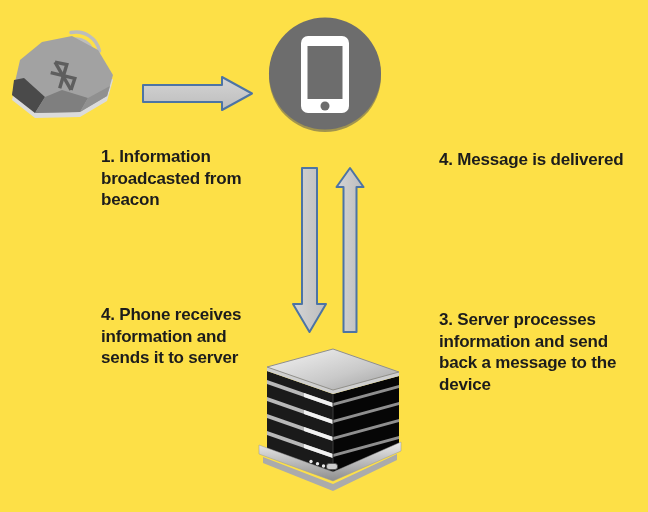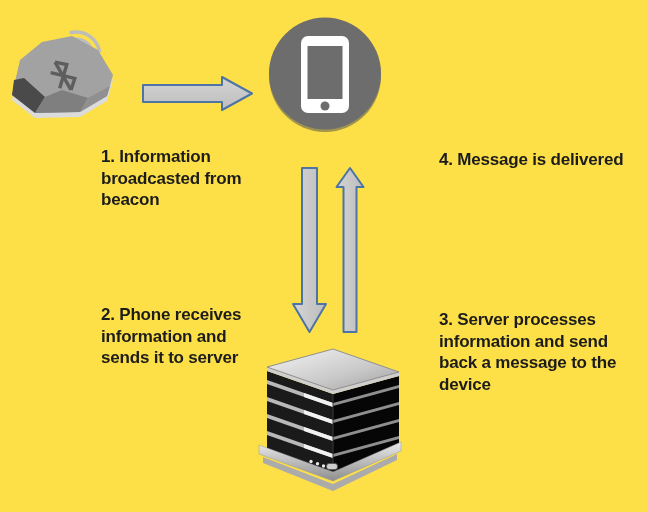--- a/index.html
+++ b/index.html
@@ -122,21 +122,21 @@
     <polygon points="7,103 81,130 149,100 149,109 81,139 7,112" fill="url(#plinthGrad)" stroke="#9a9a9a" stroke-width="0.5"></polygon>
 
     <polygon points="15,25 81,48 147,30 147,34 81,52 15,29" fill="#cfcfcf"></polygon>
     <polygon points="15,25 81,7 147,30 81,48" fill="url(#topGrad)" stroke="#8f8f8f" stroke-width="1"></polygon>
   </svg>
 
   <div class="step-text" style="left:101px;top:146px;width:185px;">1. Information
 broadcasted from
 beacon</div>
 
-  <div class="step-text" style="left:101px;top:304px;width:190px;">2. Phone receives
+  <div class="step-text" style="left:101px;top:304px;width:190px;">4. Phone receives
 information and
 sends it to server</div>
 
   <div class="step-text" style="left:439px;top:309px;width:215px;">3. Server processes
 information and send
 back a message to the
 device</div>
 
   <div class="step-text" style="left:439px;top:149px;width:215px;">4. Message is delivered</div>
 

